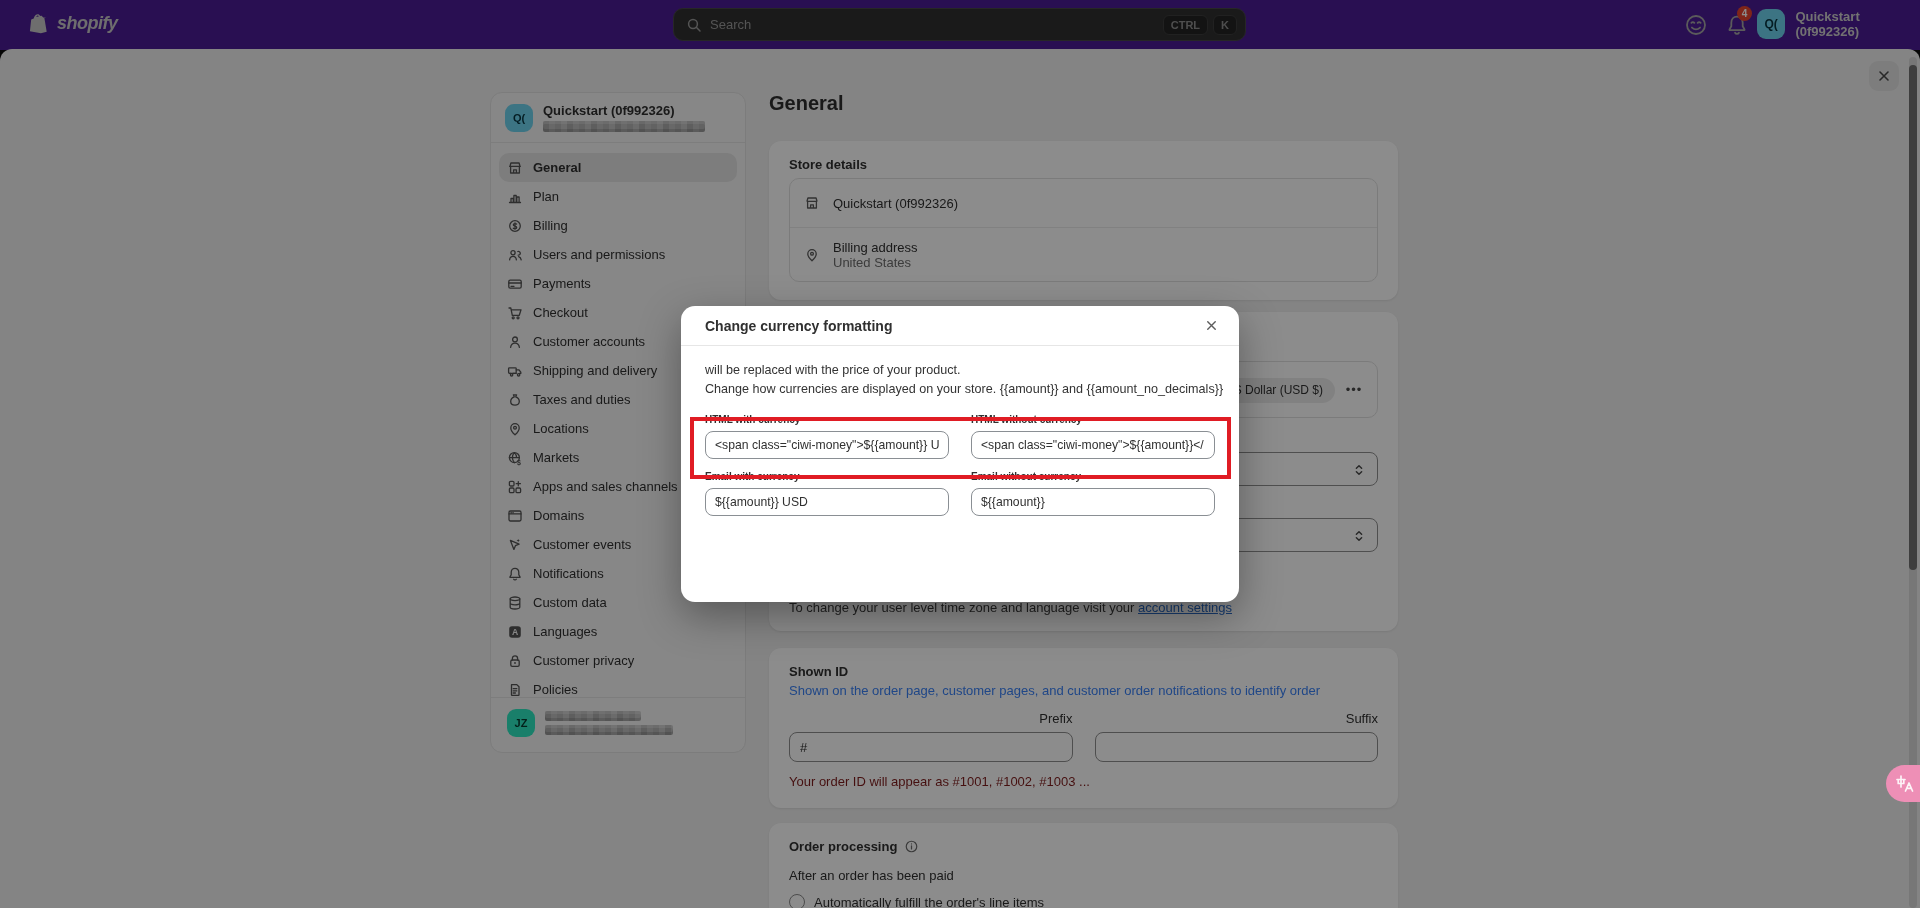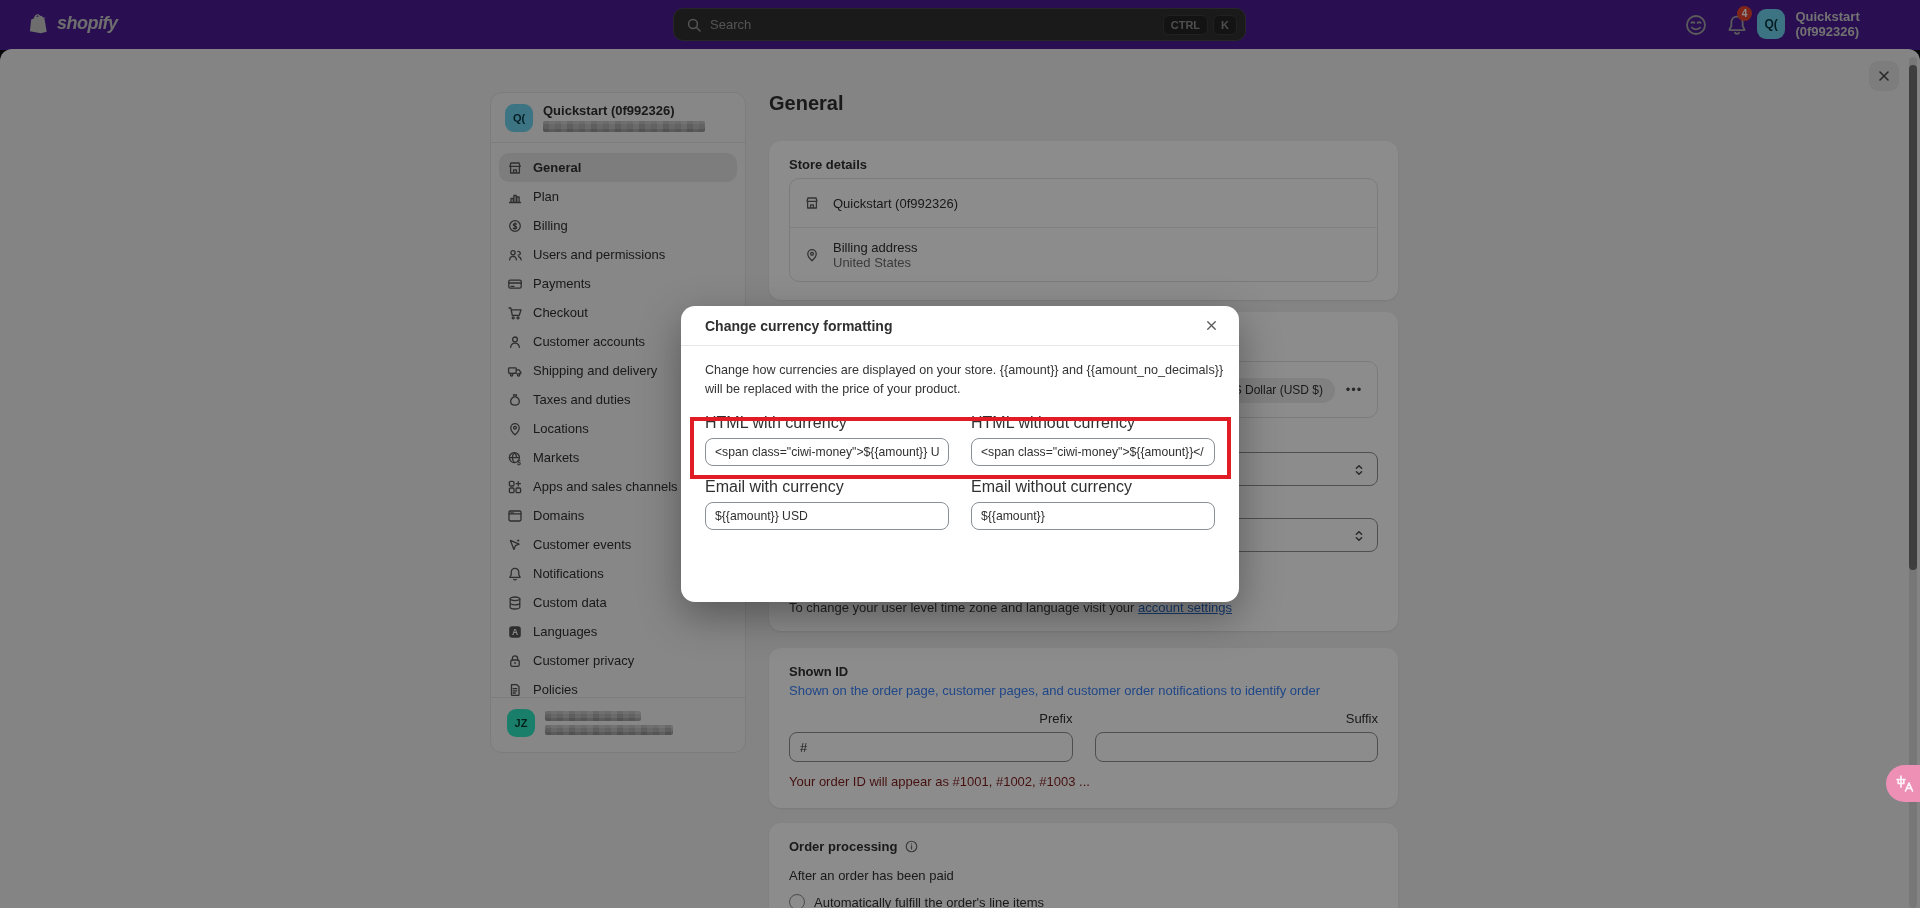--- a/index.html
+++ b/index.html
@@ -86,21 +86,21 @@
   .dim { position:absolute; left:0; top:0; right:0; bottom:0; background:rgba(0,0,0,.45); z-index:10; }
 
   
   .modal { position:absolute; left:681px; top:306px; width:558px; height:296px; background:#fff; border-radius:14px; box-shadow:0 14px 40px rgba(0,0,0,.35); z-index:20; }
   .m-head { height:40px; border-bottom:1px solid #e6e6e6; display:flex; align-items:center; padding:0 14px 0 24px; }
   .m-title { flex:1; font-size:14px; font-weight:700; color:#303030; }
   .m-x { width:28px; height:28px; border-radius:8px; color:#5c5c5c; display:flex; align-items:center; justify-content:center; }
   .m-body { padding:15px 24px 0 24px; }
   .m-desc { font-size:12.6px; color:#333; line-height:19px; white-space:nowrap; }
   .m-grid { display:grid; grid-template-columns:1fr 1fr; column-gap:22px; row-gap:12px; margin-top:15px; }
-  .m-field label { display:block; font-size:16px; color:#303030; margin-bottom:6px; }
+  .m-field label { display:block; font-size:10px; color:#303030; margin-bottom:6px;font-weight:bold; }
   .m-input { width:100%; height:28px; border:1px solid #8a8f94; border-radius:8px; background:#fff; font-size:12.2px; color:#303030; padding:0 9px; font-family:inherit; outline:none; }
   .m-foot { position:absolute; left:0; right:0; bottom:0; height:55px; border-top:1px solid #e6e6e6; display:flex; align-items:center; justify-content:flex-end; gap:8px; padding:0 24px; border-radius:0 0 14px 14px; }
   .btn { height:28px; padding:0 13px; border-radius:8px; font-size:12.5px; font-weight:600; font-family:inherit; }
   .btn-cancel { background:#fff; border:1px solid #cfcfcf; color:#303030; box-shadow:0 1px 0 rgba(0,0,0,.06); }
   .btn-save { background:#e7e7e7; border:none; color:#aeaeae; }
 
   
   .red-rect { position:absolute; left:690px; top:417px; width:541px; height:62px; border:4px solid #e01c24; z-index:30; }
   .translate-pill { position:absolute; left:1886px; top:765px; width:52px; height:37px; border-radius:19px; background:#ee8fb6; z-index:40; display:flex; align-items:center; padding-left:8px; color:#fdf3f7; }
 </style>
@@ -447,22 +447,22 @@
   <div class="m-head">
     <div class="m-title">Change currency formatting</div>
     <div class="m-x">
       <svg width="15" height="15" viewBox="0 0 16 16" fill="none" stroke="currentColor" stroke-width="1.5" stroke-linecap="round">
         <path d="M4 4l8 8M12 4l-8 8"></path>
       </svg>
     </div>
   </div>
   <div class="m-body">
     <div class="m-desc">
+      <div>will be replaced with the price of your product.</div>
       <div>Change how currencies are displayed on your store. {{amount}} and {{amount_no_decimals}}</div>
-      <div>will be replaced with the price of your product.</div>
     </div>
     <div class="m-grid">
         <div class="m-field"><label>HTML with currency</label><input class="m-input" value="&lt;span class=&quot;ciwi-money&quot;&gt;${{amount}} U" style=""></div>
         <div class="m-field"><label>HTML without currency</label><input class="m-input" value="&lt;span class=&quot;ciwi-money&quot;&gt;${{amount}}&lt;/" style=""></div>
         <div class="m-field"><label>Email with currency</label><input class="m-input" value="${{amount}} USD" style=""></div>
         <div class="m-field"><label>Email without currency</label><input class="m-input" value="${{amount}}" style=""></div>
       </div>
   </div>
 </div>
 

